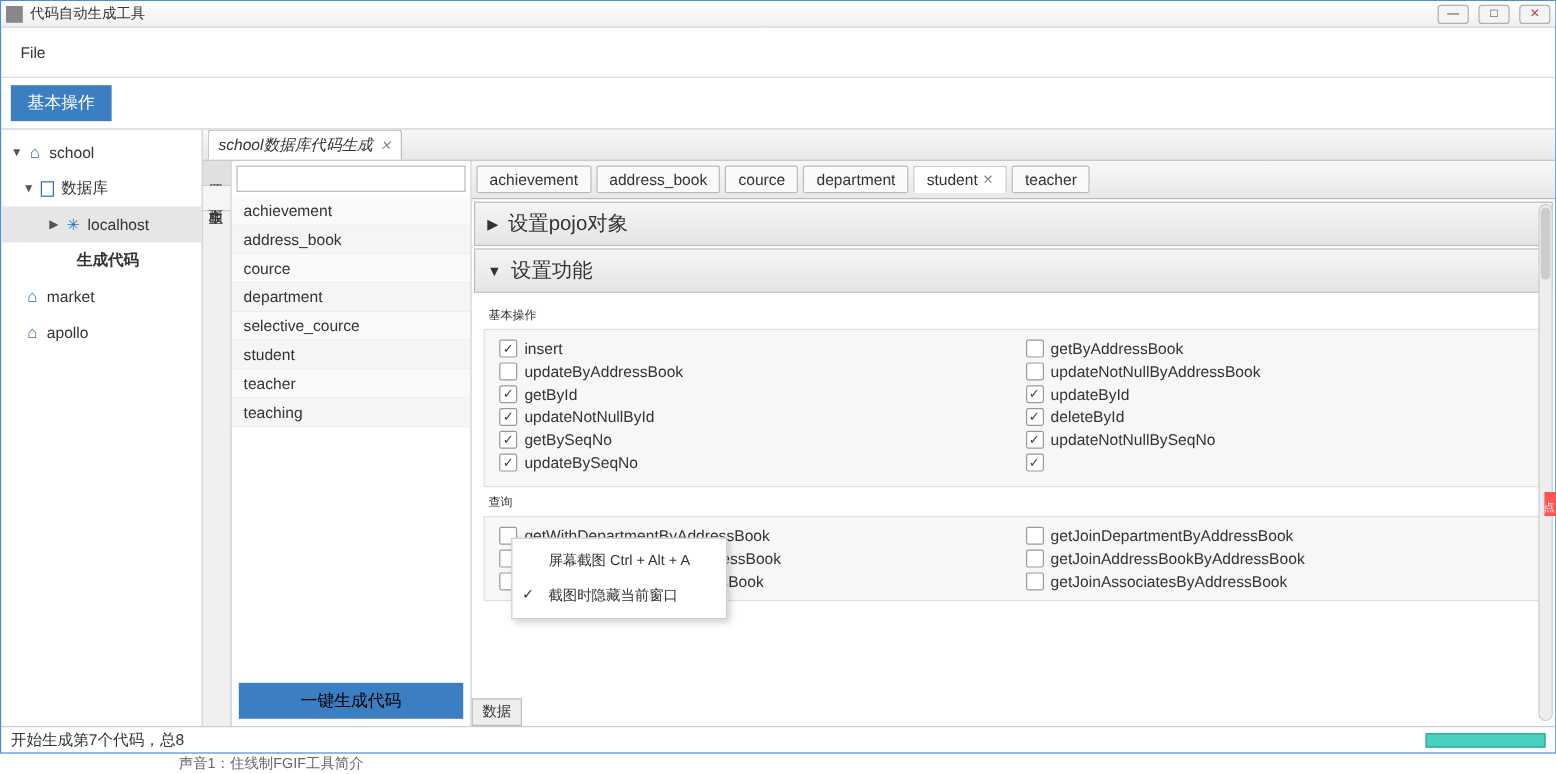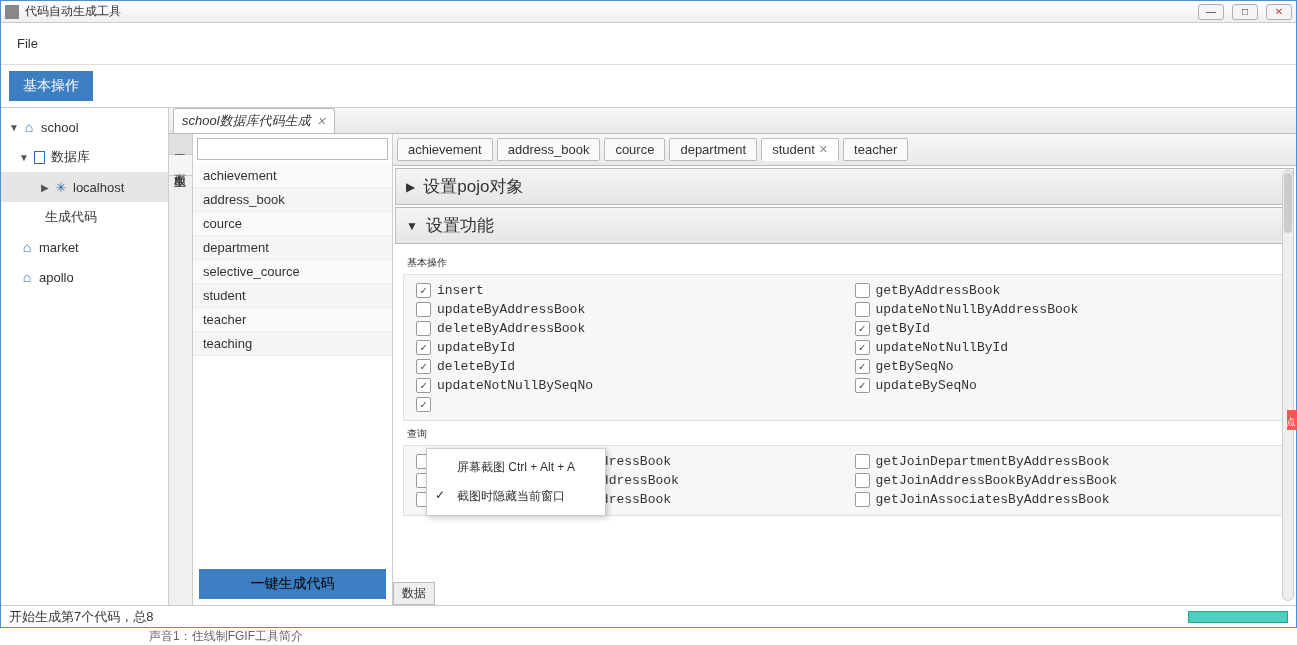--- a/index.html
+++ b/index.html
@@ -13,21 +13,21 @@
 .win-btn.close { color: #c14040; }
 .menubar { height: 42px; border-bottom: 1px solid #ddd; display: flex; align-items: center; padding: 0 8px; }
 .menu-item { padding: 2px 8px; cursor: pointer; }
 .toolbar { padding: 6px 8px; }
 .create-btn { background: #3b7ec1; color: #fff; border: none; padding: 6px 14px; font-size: 14px; cursor: pointer; }
 .main-area { flex: 1; display: flex; border-top: 1px solid #ccc; overflow: hidden; }
 .sidebar { width: 168px; border-right: 1px solid #ccc; overflow: auto; padding-top: 4px; }
 .tree-item { display: flex; align-items: center; height: 30px; padding-left: 8px; cursor: pointer; }
 .tree-item.lvl1 { padding-left: 18px; }
 .tree-item.lvl2 { padding-left: 40px; }
-.tree-item.lvl3 { padding-left: 44px; }
+.tree-item.lvl3 { padding-left: 63px; font-weight: bold; }
 .tree-item.selected { background: #e6e6e6; }
 .tree-arrow { width: 12px; display: inline-block; font-size: 10px; color: #555; }
 .tree-icon { width: 16px; height: 16px; display: inline-flex; align-items: center; justify-content: center; margin-right: 4px; }
 .icon-home { color: #2a6fb5; font-size: 14px; }
 .icon-db { color: #2a6fb5; font-size: 12px; border: 1.5px solid #2a6fb5; width: 11px; height: 13px; display: inline-block; }
 .icon-bt { color: #2a6fb5; }
 .content { flex: 1; display: flex; flex-direction: column; overflow: hidden; }
 .file-tabs { height: 26px; background: linear-gradient(#f8f8f8, #e8e8e8); border-bottom: 1px solid #bbb; display: flex; align-items: flex-end; padding-left: 4px; padding-top: 2px; font-style: italic; }
 .file-tab { background: #fff; border: 1px solid #bbb; border-bottom: none; padding: 3px 8px; font-size: 13px; border-radius: 3px 3px 0 0; display: flex; align-items: center; gap: 6px; cursor: pointer; }
 .close-x { color: #888; font-size: 11px; cursor: pointer; }
@@ -44,21 +44,21 @@
 .detail-panel { flex: 1; display: flex; flex-direction: column; overflow: hidden; position: relative; }
 .entity-tabs { display: flex; gap: 4px; padding: 4px; background: linear-gradient(#f8f8f8, #e8e8e8); border-bottom: 1px solid #bbb; flex-wrap: wrap; }
 .entity-tab { background: #fafafa; border: 1px solid #bbb; padding: 3px 10px; font-size: 13px; border-radius: 2px; cursor: pointer; display: flex; align-items: center; gap: 4px; }
 .entity-tab.active { background: #fff; border-bottom-color: #fff; }
 .accordion { flex: 1; overflow: auto; position: relative; }
 .acc-header { background: linear-gradient(#f5f5f5, #e5e5e5); border: 1px solid #bbb; margin: 2px; padding: 6px 10px; font-size: 17px; display: flex; align-items: center; gap: 8px; cursor: pointer; }
 .acc-arrow { font-size: 12px; }
 .acc-body { padding: 4px 10px; }
 .section-label { font-size: 10px; margin: 6px 0 4px 4px; }
 .ops-grid { display: grid; grid-template-columns: 1fr 1fr; gap: 4px 20px; background: #f7f7f7; padding: 8px 12px; border: 1px solid #e0e0e0; }
-.op-row { display: flex; align-items: center; gap: 6px; font-family: Liberation Mono, monospace; }
+.op-row { display: flex; align-items: center; gap: 6px; }
 .chk { width: 15px; height: 15px; border: 1px solid #999; border-radius: 2px; display: inline-flex; align-items: center; justify-content: center; font-size: 11px; cursor: pointer; background: #fff; }
 .chk.checked { background: #fff; color: #444; }
 .chk.checked::after { content: "✓"; }
 .bottom-tab { position: absolute; bottom: 0; left: 0; background: #eee; border: 1px solid #bbb; padding: 2px 8px; font-size: 12px; cursor: pointer; }
 .context-menu { position: absolute; background: #fff; border: 1px solid #ccc; box-shadow: 2px 2px 6px rgba(0,0,0,0.2); z-index: 100; padding: 4px 0; width: 180px; }
 .ctx-item { padding: 6px 12px 6px 30px; font-size: 12px; position: relative; cursor: pointer; }
 .ctx-check { position: absolute; left: 8px; top: 6px; }
 .statusbar { height: 22px; border-top: 1px solid #ccc; display: flex; align-items: center; padding: 0 8px; font-size: 13px; }
 .status-text { flex: 1; }
 .progress { width: 100px; height: 12px; border: 1px solid #2a8; background: #4ad0c0; }
@@ -195,24 +195,20 @@
                   </div>
                 <div class="op-row">
                     <span class="chk"></span>
                     <span>updateByAddressBook</span>
                   </div>
                 <div class="op-row">
                     <span class="chk"></span>
                     <span>updateNotNullByAddressBook</span>
                   </div>
                 <div class="op-row">
-                    <span class="chk"></span>
-                    <span>deleteByAddressBook</span>
-                  </div>
-                <div class="op-row">
                     <span class="chk checked"></span>
                     <span>getById</span>
                   </div>
                 <div class="op-row">
                     <span class="chk checked"></span>
                     <span>updateById</span>
                   </div>
                 <div class="op-row">
                     <span class="chk checked"></span>
                     <span>updateNotNullById</span>

